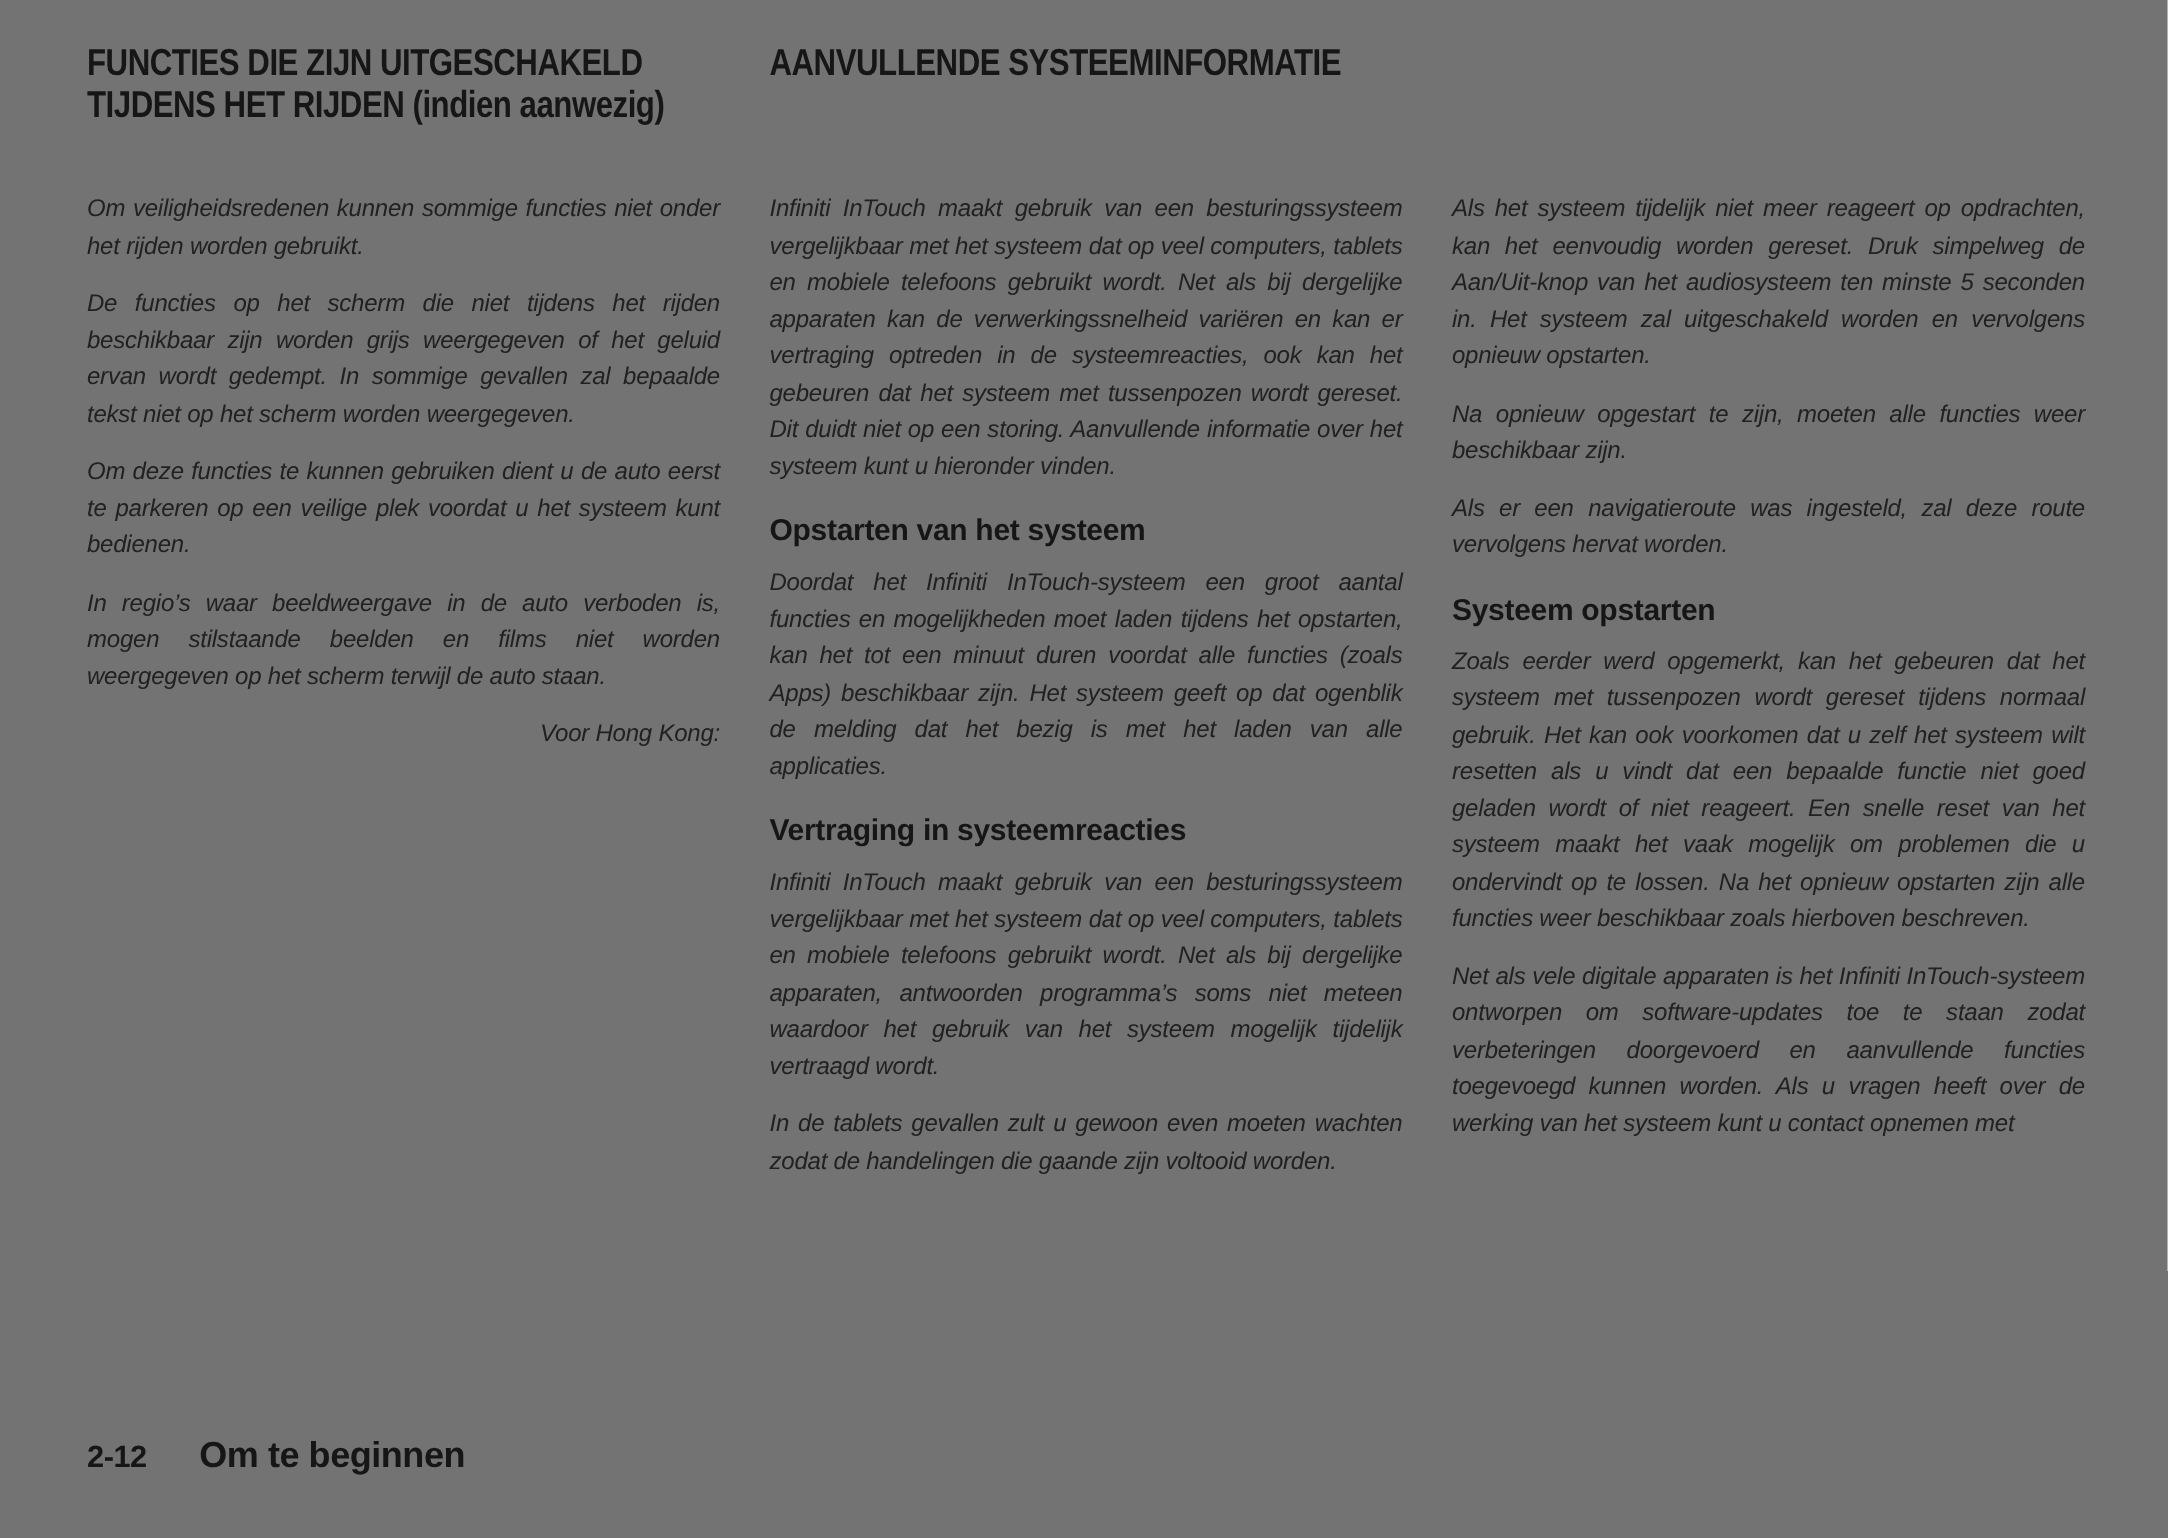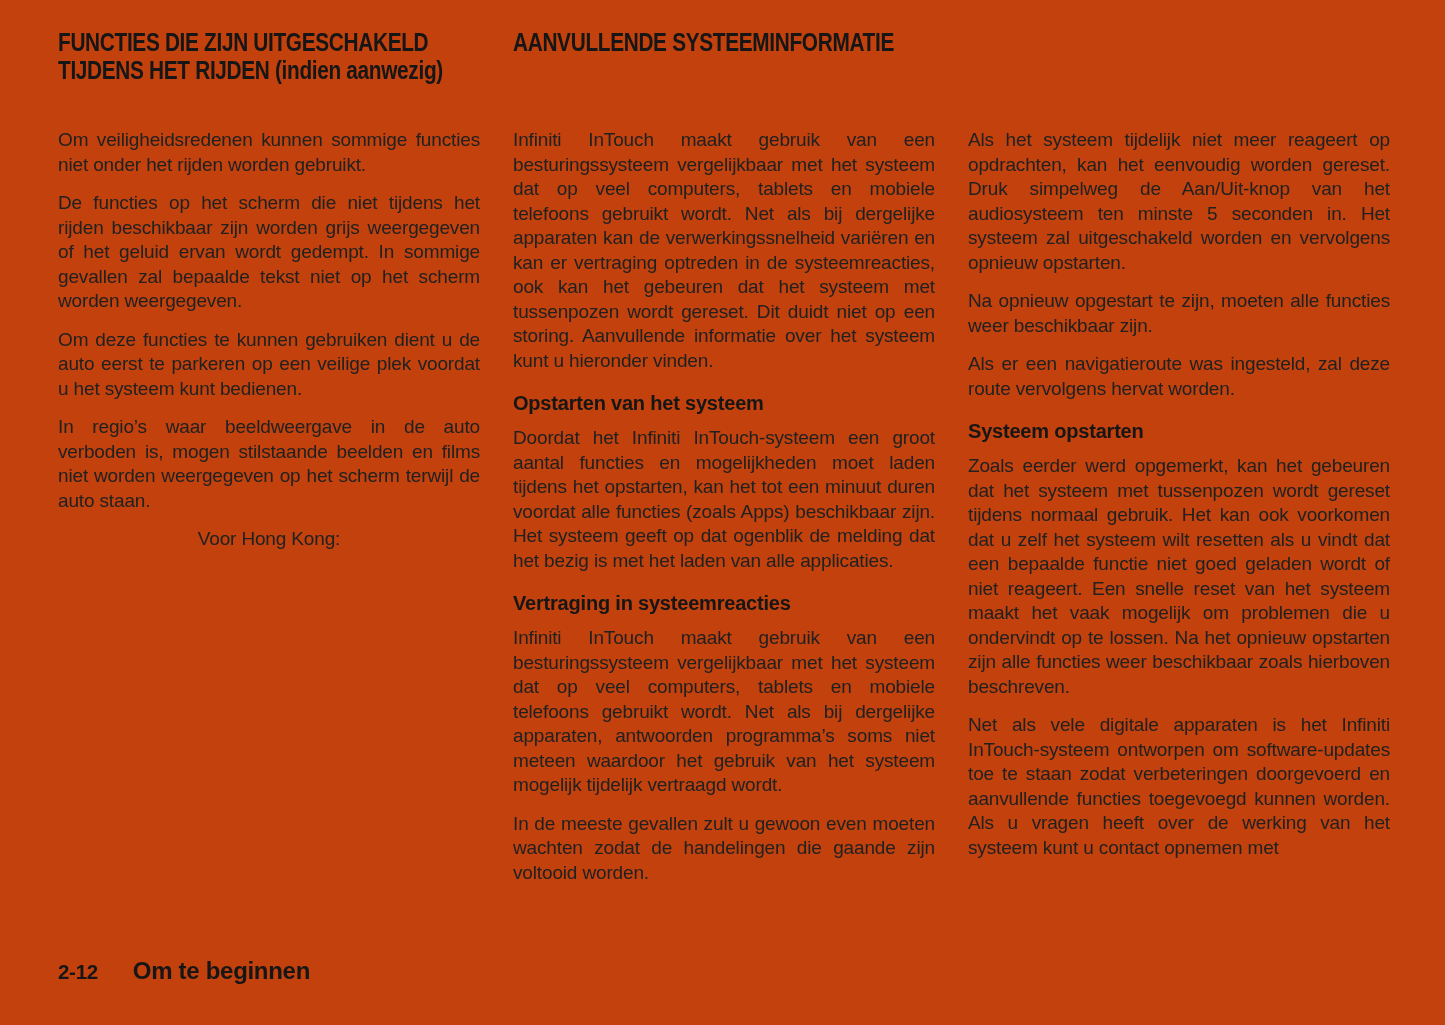--- a/index.html
+++ b/index.html
@@ -5,21 +5,21 @@
   html, body {
     margin: 0;
     padding: 0;
     background: #e8e8e8;
   }
   .page {
     position: relative;
     width: 1445px;
     height: 1025px;
     margin: 0 auto;
-    background: #c2410c;
+    background: #737373;
     font-family: "Liberation Sans", "DejaVu Sans", sans-serif;
     color: #212121;
     overflow: hidden;
   }
   .columns {
     position: absolute;
     left: 58px;
     top: 28px;
     width: 1332px;
     display: flex;
@@ -39,27 +39,28 @@
     font-size: 25px;
     line-height: 28px;
     letter-spacing: -0.4px;
     width: 120%;
     transform: scaleX(0.833);
     transform-origin: left top;
     color: #161616;
   }
   .col-body p {
     margin: 0 0 14px 0;
-    font-size: 19px;
+    font-size: 16px;
     line-height: 24.5px;
     text-align: justify;
     letter-spacing: -0.15px;
+    font-style: italic;
   }
   .col-body p.no-justify {
-    text-align: center;
+    text-align: right;
   }
   .col-body h3 {
     margin: 18px 0 11px 0;
     font-size: 20px;
     line-height: 24px;
     font-weight: bold;
     letter-spacing: -0.2px;
     color: #161616;
   }
   .col-body h3:first-child {
@@ -109,21 +110,21 @@
     <section class="col">
       <div class="col-heading">
         <span class="condensed">AANVULLENDE SYSTEEMINFORMATIE</span>
       </div>
       <div class="col-body">
         <p>Infiniti InTouch maakt gebruik van een besturingssysteem vergelijkbaar met het systeem dat op veel computers, tablets en mobiele telefoons gebruikt wordt. Net als bij dergelijke apparaten kan de verwerkingssnelheid variëren en kan er vertraging optreden in de systeemreacties, ook kan het gebeuren dat het systeem met tussenpozen wordt gereset. Dit duidt niet op een storing. Aanvullende informatie over het systeem kunt u hieronder vinden.</p>
         <h3>Opstarten van het systeem</h3>
         <p>Doordat het Infiniti InTouch-systeem een groot aantal functies en mogelijkheden moet laden tijdens het opstarten, kan het tot een minuut duren voordat alle functies (zoals Apps) beschikbaar zijn. Het systeem geeft op dat ogenblik de melding dat het bezig is met het laden van alle applicaties.</p>
         <h3>Vertraging in systeemreacties</h3>
         <p>Infiniti InTouch maakt gebruik van een besturingssysteem vergelijkbaar met het systeem dat op veel computers, tablets en mobiele telefoons gebruikt wordt. Net als bij dergelijke apparaten, antwoorden programma’s soms niet meteen waardoor het gebruik van het systeem mogelijk tijdelijk vertraagd wordt.</p>
-        <p>In de meeste gevallen zult u gewoon even moeten wachten zodat de handelingen die gaande zijn voltooid worden.</p>
+        <p>In de tablets gevallen zult u gewoon even moeten wachten zodat de handelingen die gaande zijn voltooid worden.</p>
       </div>
     </section>
 
     <section class="col">
       <div class="col-heading"></div>
       <div class="col-body">
         <p>Als het systeem tijdelijk niet meer reageert op opdrachten, kan het eenvoudig worden gereset. Druk simpelweg de Aan/Uit-knop van het audiosysteem ten minste 5 seconden in. Het systeem zal uitgeschakeld worden en vervolgens opnieuw opstarten.</p>
         <p>Na opnieuw opgestart te zijn, moeten alle functies weer beschikbaar zijn.</p>
         <p>Als er een navigatieroute was ingesteld, zal deze route vervolgens hervat worden.</p>
         <h3>Systeem opstarten</h3>

